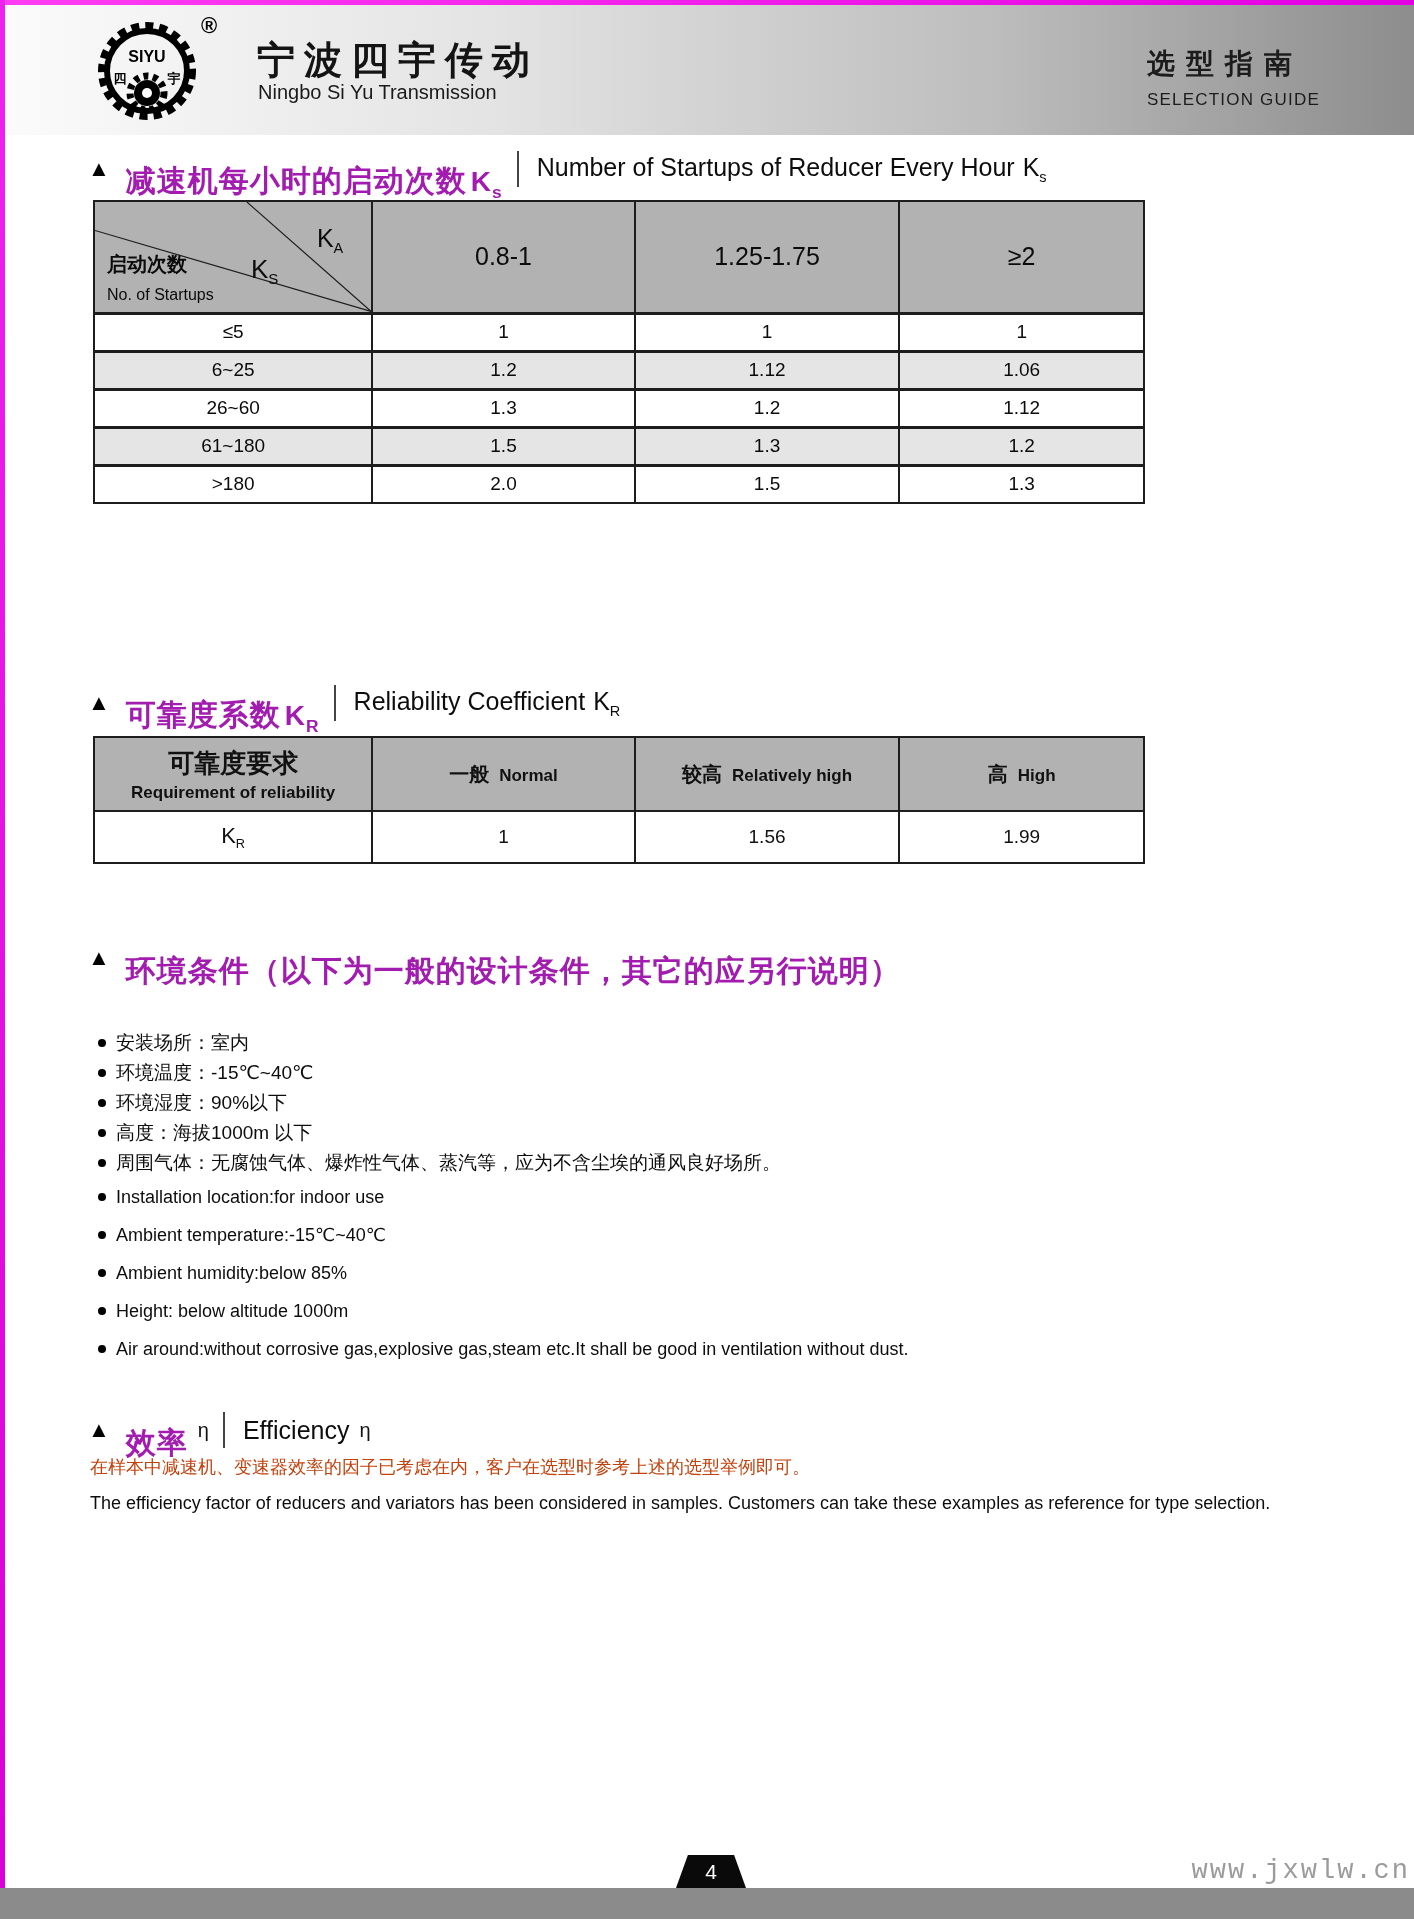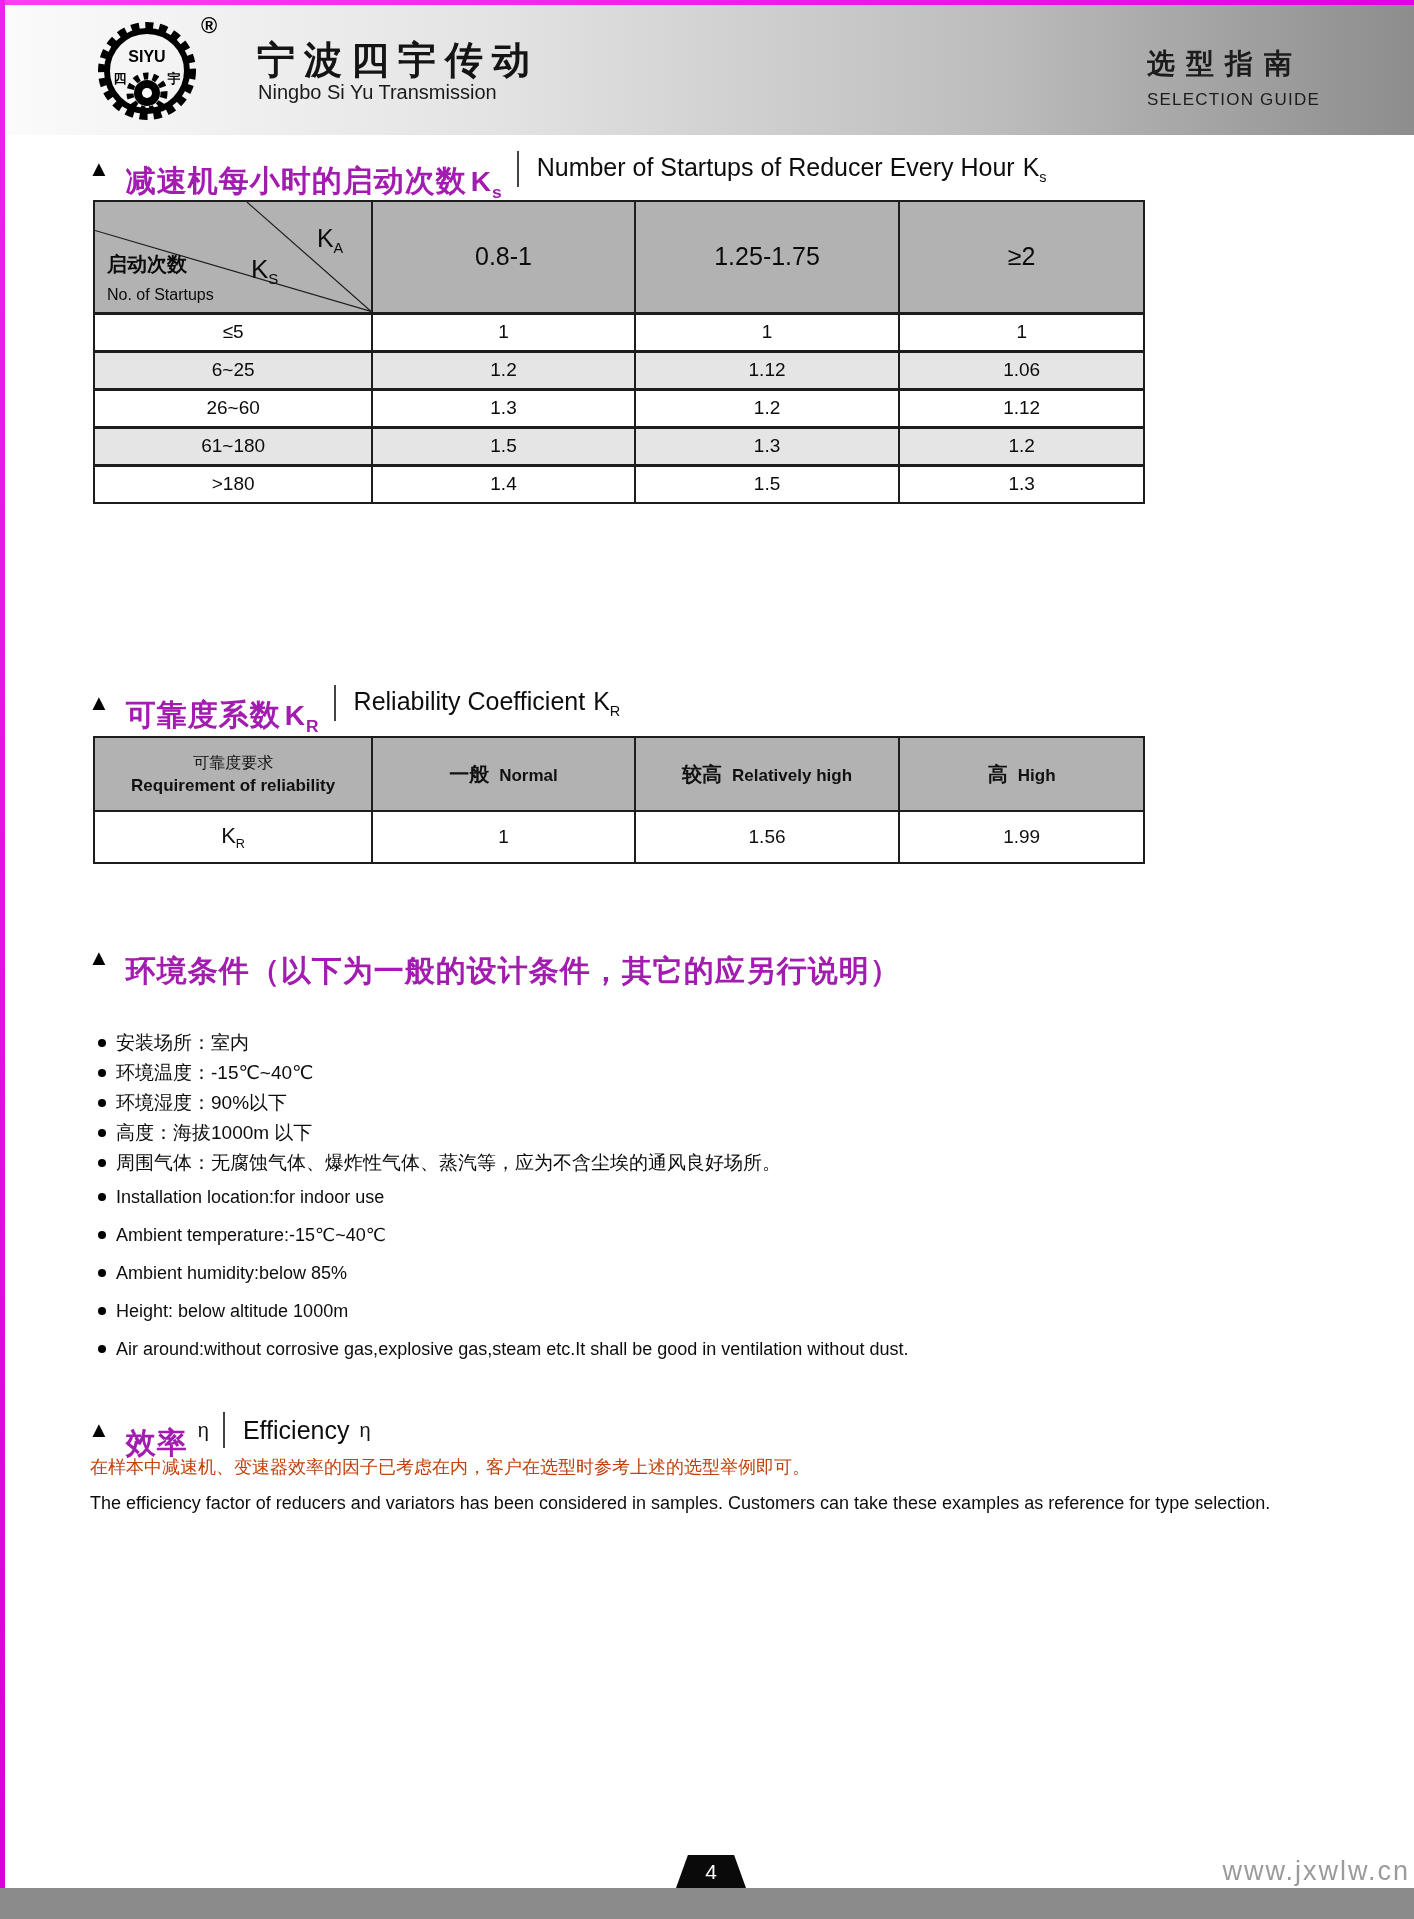--- a/index.html
+++ b/index.html
@@ -47,21 +47,21 @@
   .corner-ka { position:absolute; right:28px; top:22px; font-size:25px; }
   .corner-ks { position:absolute; left:156px; top:52px; font-size:26px; }
   .corner-cn { position:absolute; left:12px; bottom:34px; font-size:20px; font-weight:bold; }
   .corner-en { position:absolute; left:12px; bottom:8px; font-size:16px; }
   .corner-cell sub { font-size:0.58em; }
 
   .tbl2 .head-row td { height:74px; }
   .tbl2 .body-row td { height:52px; font-size:19px; }
   .th-cn { font-size:20px; font-weight:bold; }
   .th-en { font-size:17px; font-weight:bold; margin-left:10px; }
-  .rowhead-cn { font-size:16px; font-weight:normal; display:block; }
+  .rowhead-cn { font-size:26px; font-weight:bold; display:block; }
   .rowhead-en { font-size:17px; font-weight:bold; display:block; margin-top:2px; }
   .kr-label { font-size:22px; }
   .kr-label sub { font-size:0.58em; }
 
   
   .env-sub { font-size:20px; color:#0d0d0d; margin-top:10px; padding-left:37px; }
   ul.blist { list-style:none; }
   ul.blist li { position:relative; padding-left:20px; color:#0d0d0d; }
   ul.blist li::before { content:""; position:absolute; left:2px; top:50%; transform:translateY(-50%);
     width:8px; height:8px; background:#000; border-radius:50%; }
@@ -71,21 +71,21 @@
   
   .eff-cn { font-size:18px; color:#c2410c; }
   .eff-en { font-size:18px; color:#0d0d0d; width:1250px; line-height:31px; }
 
   
   .page-marker { left:676px; top:1855px; width:70px; height:33px; background:#0a0a0a;
     clip-path:polygon(17% 0%, 83% 0%, 100% 100%, 0% 100%);
     display:flex; align-items:center; justify-content:center; }
   .page-marker span { color:#fff; font-size:21px; }
   .bottom-bar { left:0; top:1888px; width:1414px; height:31px; background:#8b8b8b; }
-  .watermark { right:4px; top:1856px; font-family:Liberation Sans, sans-serif; font-size:27px;
+  .watermark { right:4px; top:1856px; font-family:Liberation Mono, monospace; font-size:27px;
     color:#9b9b9b; letter-spacing:2px; }
 </style>
 </head>
 <body>
 
 <div class="page">
 
   <div class="abs top-stripe"></div>
   <div class="abs left-stripe"></div>
 
@@ -160,21 +160,21 @@
         <td>1.12</td>
       </tr>
       <tr class="body-row alt">
         <td>61~180</td>
         <td>1.5</td>
         <td>1.3</td>
         <td>1.2</td>
       </tr>
       <tr class="body-row">
         <td>&gt;180</td>
-        <td>1.4</td>
+        <td>2.0</td>
         <td>1.5</td>
         <td>1.3</td>
       </tr>
     </tbody>
   </table>
 
   <div class="abs sec-heading" style="left:88px; top:668px;">
     <span class="tri">▲</span>
     <span class="h-cn"><span>可靠度系数</span><span class="kbig">K</span><sub>R</sub></span>
     <span class="vline"></span>

